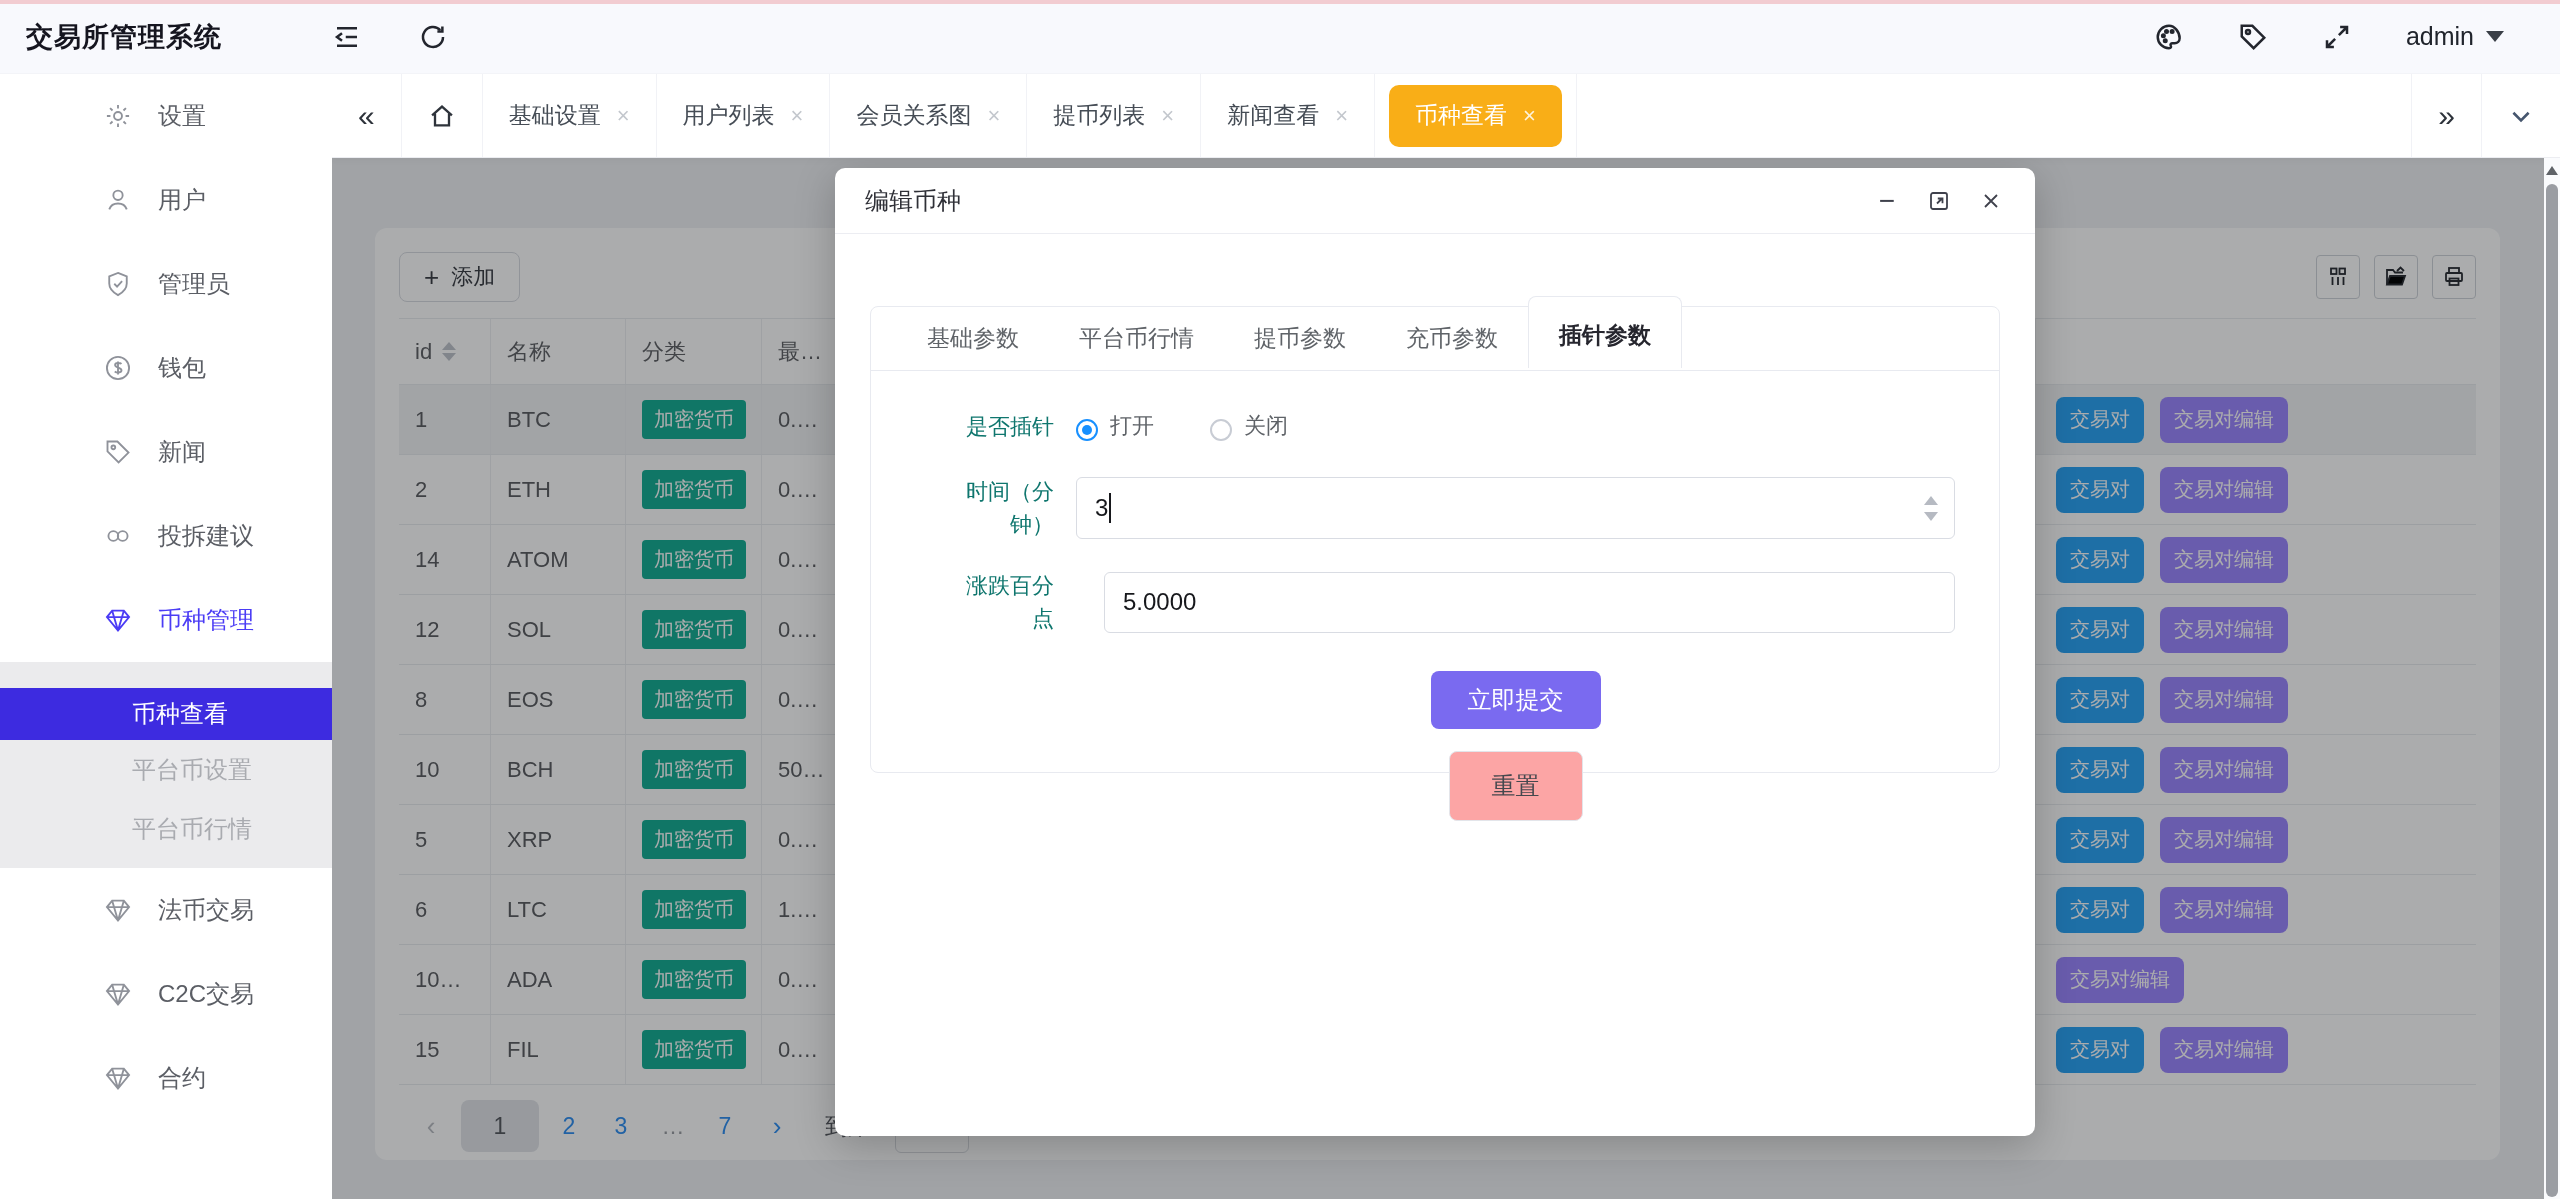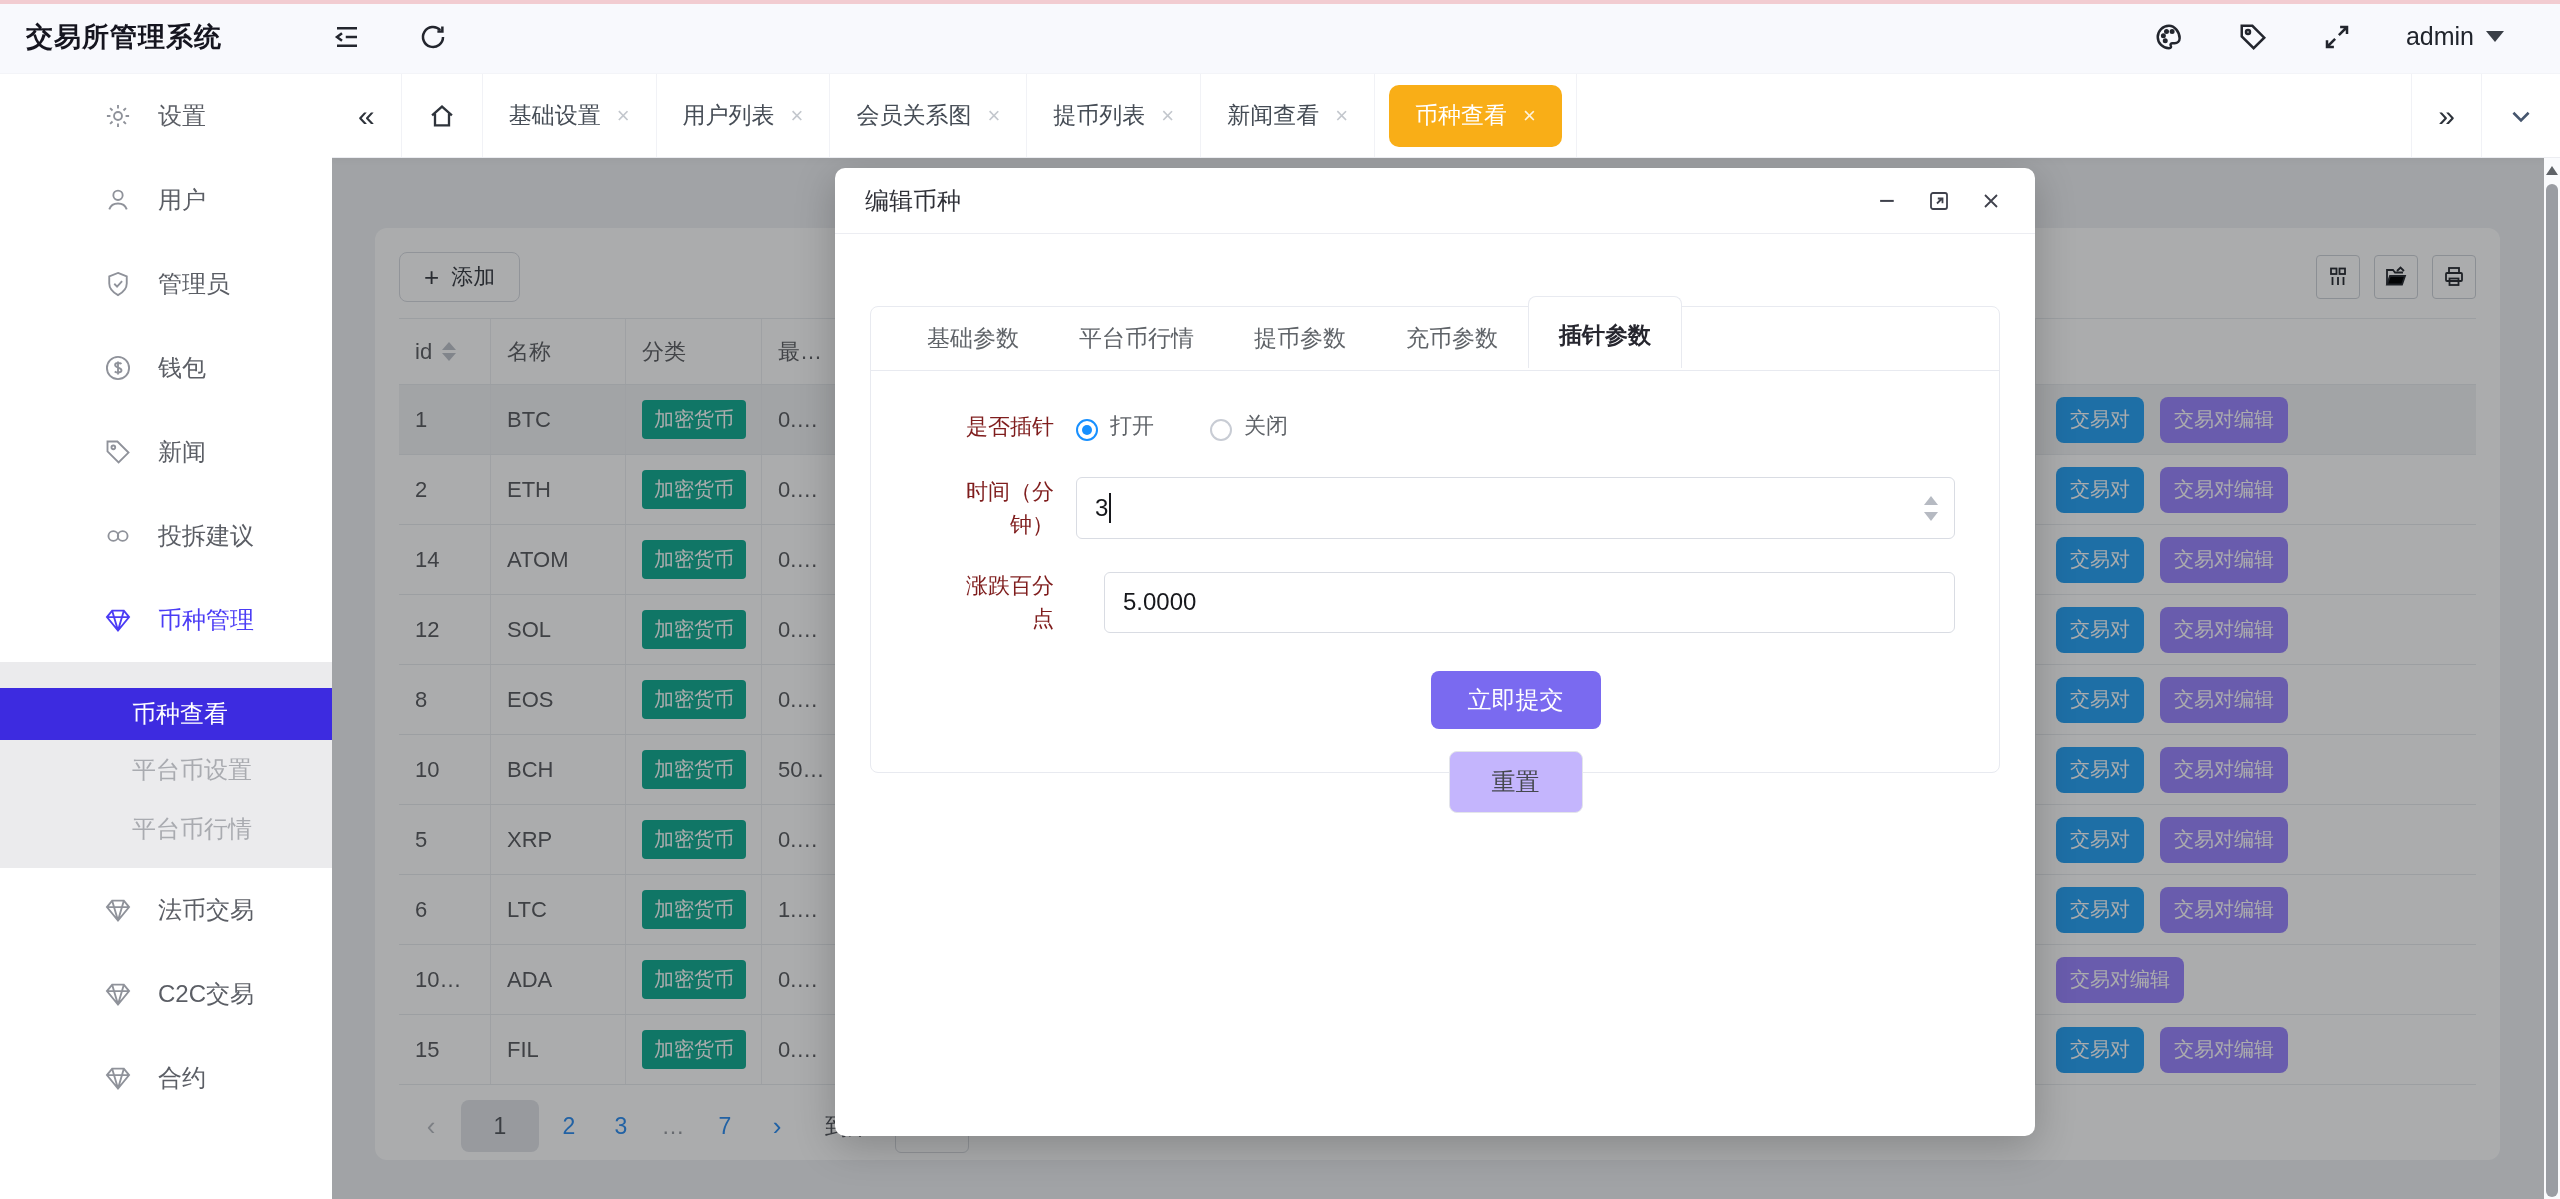--- a/index.html
+++ b/index.html
@@ -107,40 +107,40 @@
 
   .m-body { padding:72px 35px 0; }
   .tabcard { border:1px solid #e8eaf0; border-radius:8px; height:467px; position:relative; }
   .mtabs { display:flex; align-items:center; height:64px; border-bottom:1px solid #e8eaf0; padding-left:26px; }
   .mtab { padding:0 30px; height:64px; display:flex; align-items:center; font-size:23px; color:#5f6368; cursor:pointer; }
   .mtab.active { position:relative; top:-7px; height:72px; background:#fff; border:1px solid #e8eaf0; border-bottom:none;
                  border-radius:8px 8px 0 0; font-weight:bold; color:#26262e; z-index:2; padding-top:7px; }
 
   .mform { padding:28px 44px 0 83px; }
   .frow { display:flex; align-items:center; margin-bottom:22px; }
-  .flabel { width:100px; flex:none; text-align:right; font-size:22px; color:#7f1d1d; line-height:1.5; margin-right:22px; }
+  .flabel { width:100px; flex:none; text-align:right; font-size:22px; color:#0f766e; line-height:1.5; margin-right:22px; }
   .fctrl { flex:1; display:flex; align-items:center; }
   .radio-group { display:flex; align-items:center; gap:56px; height:54px; }
   .radio-opt { display:flex; align-items:flex-end; gap:12px; cursor:pointer; }
   .rdot { width:22px; height:22px; border-radius:50%; border:2px solid #c8ccd4; background:#fff; position:relative; flex:none; }
   .rdot.sel { border-color:var(--radio-blue); }
   .rdot.sel::after { content:""; position:absolute; inset:4px; border-radius:50%; background:var(--radio-blue); }
   .rlabel { font-size:22px; color:#5f6368; }
   .finput { flex:1; height:62px; border:1px solid #d9dce3; border-radius:6px; background:#fff; display:flex; align-items:center; padding:0 16px 0 18px; font-size:24px; color:#17181c; }
   .caret-bar { width:2px; height:30px; background:#17181c; margin-left:1px; }
   .finput .spacer { flex:1; }
   .spin { display:flex; flex-direction:column; gap:7px; align-items:center; }
   .spin i { width:0; height:0; border-left:7px solid transparent; border-right:7px solid transparent; }
   .spin .up { border-bottom:9px solid #b6bac2; }
   .spin .down { border-top:9px solid #b6bac2; }
   .frow.time { margin-bottom:28px; }
   .frow.pct .finput { height:61px;margin-left:28px; }
   .btnrow { display:flex; align-items:center; margin-top:36px; padding-left:122px; gap:22px;flex-direction:column; }
   .submit-btn { width:170px; height:58px; background:var(--purple); color:#fff; border:none; border-radius:8px; font-size:24px; cursor:pointer; font-family:inherit; }
-  .reset-btn { width:134px; height:62px; background:#c4b5fd; color:#45484e; border:1px solid #e3e5ea; border-radius:8px; font-size:24px; cursor:pointer; font-family:inherit; }
+  .reset-btn { width:134px; height:70px; background:#fca5a5; color:#45484e; border:1px solid #e3e5ea; border-radius:8px; font-size:24px; cursor:pointer; font-family:inherit; }
 </style>
 </head>
 <body>
 
 <div class="app">
 
   <div class="topline"></div>
   <div class="topbar">
     <div class="brand">交易所管理系统</div>
     <div class="tb-icon">

